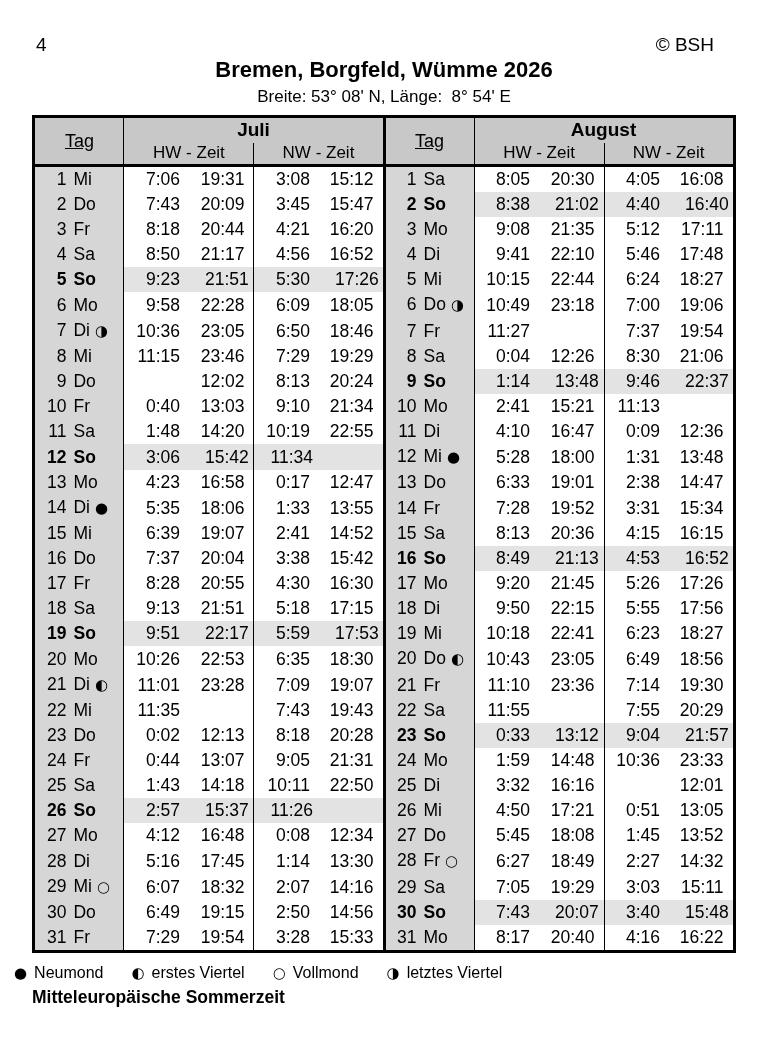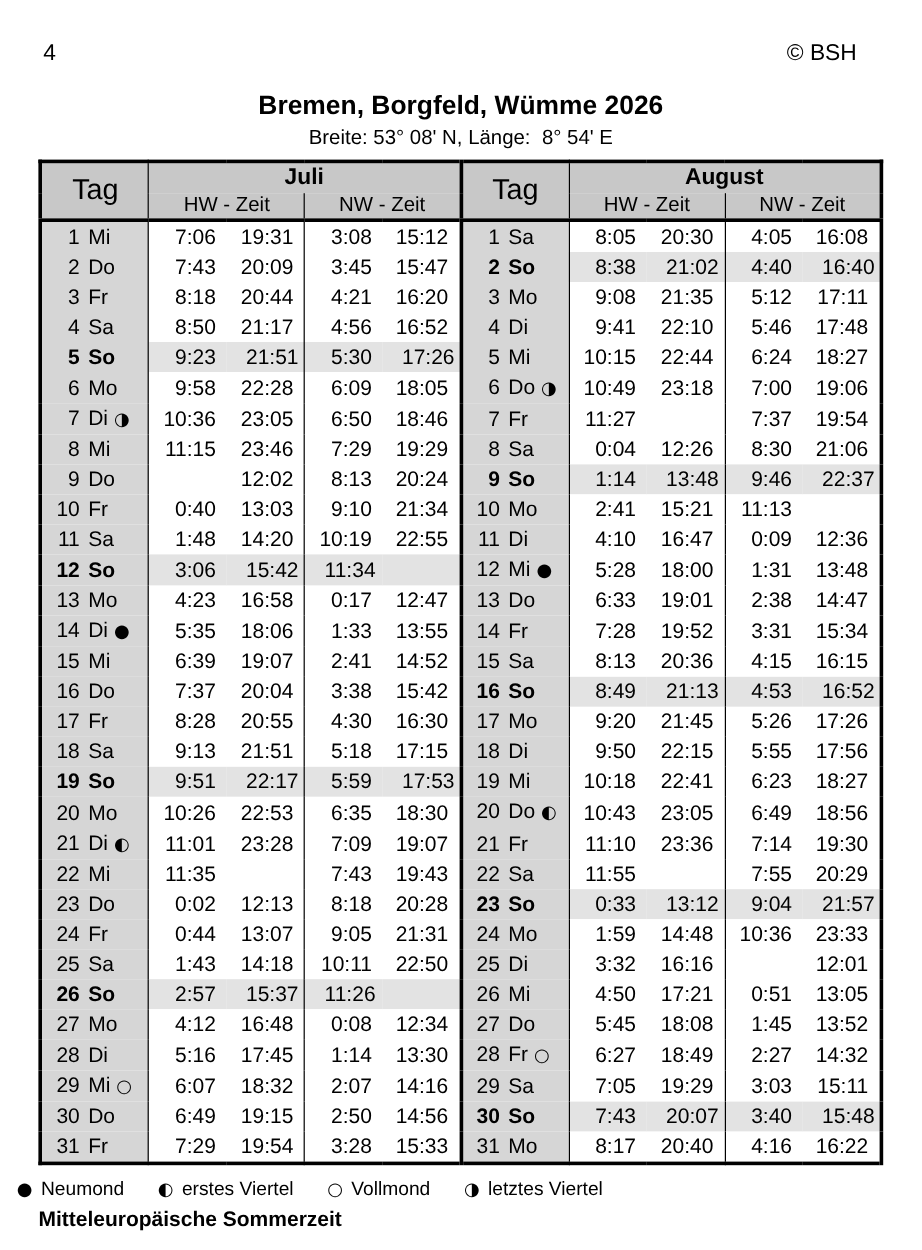--- a/index.html
+++ b/index.html
@@ -13,35 +13,35 @@
   html,body{margin:0;padding:0;}
   body{
     width:768px;height:1042px;overflow:hidden;
     background:var(--paper);color:#000;
     font-family:"Liberation Sans", sans-serif;
   }
   .topbar{
     display:flex;justify-content:space-between;align-items:flex-start;
     padding:34px 54px 0 36px;font-size:19px;line-height:22px;
   }
-  .title{text-align:center;font-weight:bold;font-size:22px;margin-top:19px;line-height:26px;}
+  .title{text-align:center;font-weight:bold;font-size:22px;margin-top:1px;line-height:26px;}
   .subtitle{text-align:center;font-size:17px;margin-top:4px;white-space:pre;line-height:19px;}
   table.tide{
     margin:9px auto 0;width:702px;table-layout:fixed;
     border-collapse:collapse;border:3px solid var(--border);
   }
   col.c-day{width:90px;}
   col.c-t{width:65px;}
   thead th{
     background:var(--header-bg);font-weight:normal;font-size:17px;
     border-bottom:3px solid var(--border);padding:0;
   }
   thead tr.hr1 th{height:26px;}
   thead tr.hr2 th{height:23px;}
-  th.tag{border-right:1px solid var(--border);font-size:24px;}
+  th.tag{border-right:1px solid var(--border);font-size:18px;text-decoration:underline;}
   th.month{font-weight:bold;font-size:19px;border-bottom:none;}
   th.month.m1{border-right:3px solid var(--border);}
   th.thw{border-right:1px solid var(--border);}
   th.tnw.m1{border-right:3px solid var(--border);}
   tbody td{height:25px;line-height:25px;padding:0;font-size:17.5px;}
   td.day{
     background:var(--day-col-bg);border-right:1px solid var(--border);
     white-space:nowrap;padding-left:9px;
   }
   td.day.sun{font-weight:bold;}

